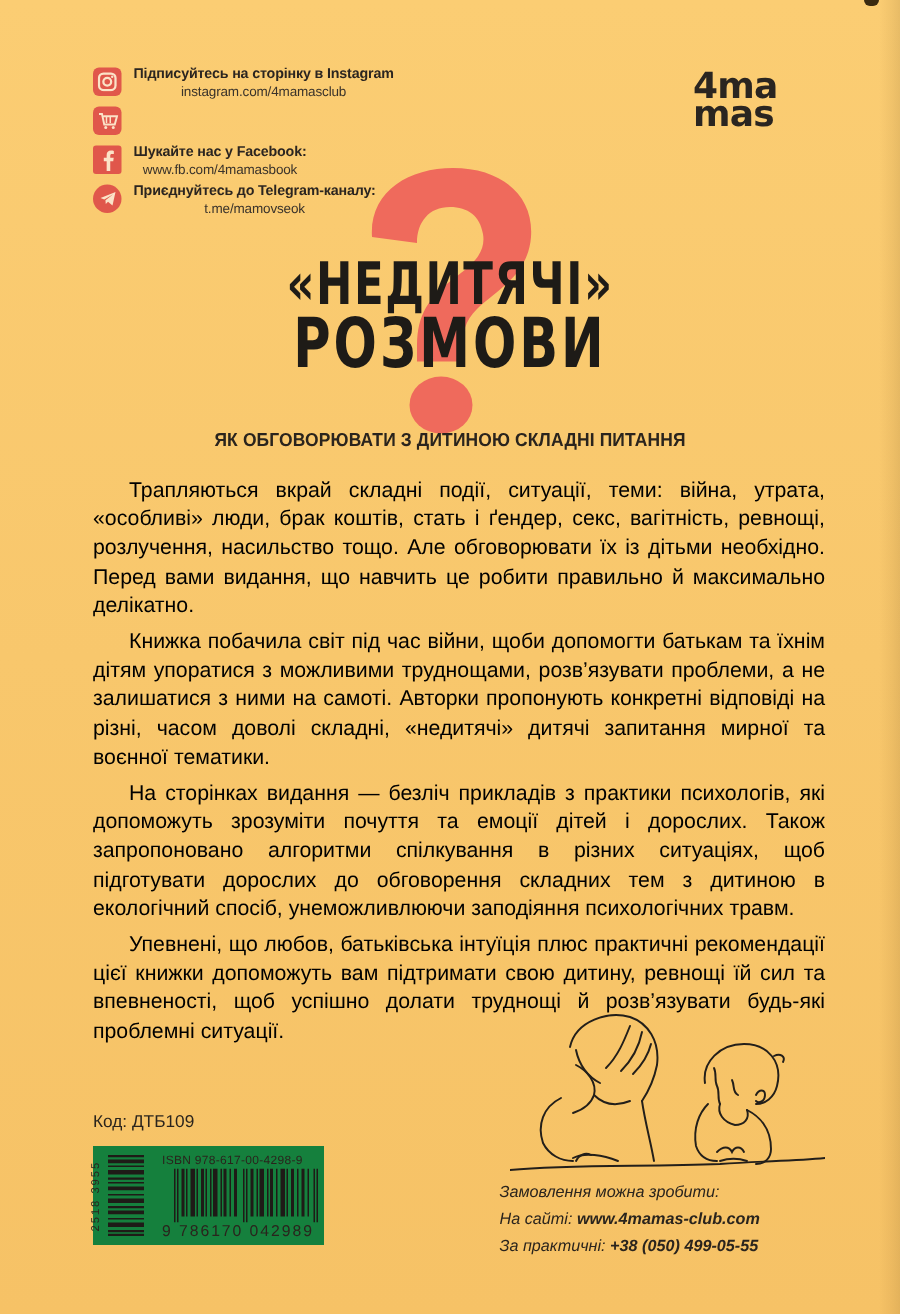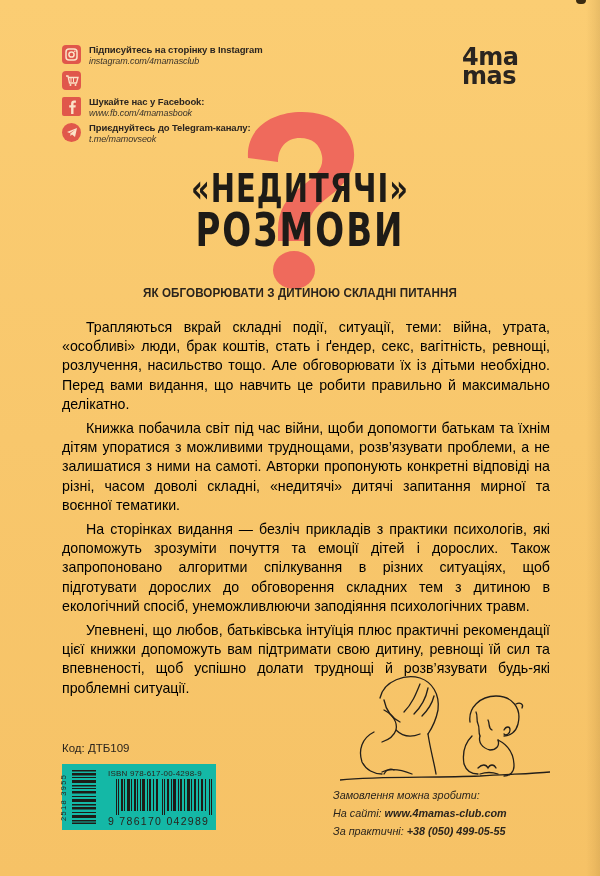--- a/index.html
+++ b/index.html
@@ -17,31 +17,31 @@
     .spine-shadow {
       position: absolute; right: 0; top: 0; width: 14px; height: 876px;
       background: linear-gradient(90deg, rgba(0,0,0,0) 0%, rgba(120,80,20,0.08) 60%, rgba(90,60,10,0.12) 100%);
     }
     .corner-dot {
       position: absolute; right: 14px; top: 0; width: 10px; height: 4px;
       background: #3a2a10; border-radius: 0 0 6px 6px;
     }
 
     
-    .social { position: absolute; left: 62px; top: 44px; width: 260px; }
+    .social { position: absolute; left: 62px; top: 44px; width: 260px; text-align: center; }
     .social-item { display: flex; align-items: flex-start; height: 26px; margin-bottom: 0; }
     .social-icon {
       width: 19px; height: 19px; background: #e0574b; border-radius: 4px;
       display: flex; align-items: center; justify-content: center;
       margin-right: 8px; flex-shrink: 0; margin-top: 1px;
     }
     .social-icon.round { border-radius: 50%; }
     .social-text { line-height: 11px; }
     .social-title { font-size: 9.5px; font-weight: bold; color: #2b2520; letter-spacing: -0.1px; display: block; }
-    .social-url { font-size: 9px; color: #3a332b; display: block; margin-top: 1px; letter-spacing: -0.1px; font-style: italic; }
+    .social-url { font-size: 9px; color: #3a332b; display: block; margin-top: 1px; letter-spacing: -0.1px; }
 
     
     .logo {
       position: absolute; left: 462px; top: 48px; width: 80px;
       font-family: "DejaVu Sans", sans-serif; font-weight: bold;
       font-size: 24px; line-height: 19px; color: #2a2520; letter-spacing: -0.5px;
     }
     .logo span { display: block; }
     .logo .l2 { padding-left: 0px; }
 
@@ -70,21 +70,21 @@
       text-align: justify;
     }
     .body-text p { margin: 0 0 5px 0; text-indent: 24px; }
 
     
     .code {
       position: absolute; left: 62px; top: 742px; font-size: 11.5px; color: #2a241d;
     }
     .barcode {
       position: absolute; left: 62px; top: 764px; width: 154px; height: 66px;
-      background: #14b8a6;
+      background: #15803d;
     }
     .barcode .small-bars { position: absolute; left: 6px; top: 6px; width: 28px; height: 54px; }
     .barcode .side-digits {
       position: absolute; left: -3px; top: 6px; width: 10px; height: 54px;
       font-size: 7.5px; color: #2a241d; writing-mode: vertical-rl; transform: rotate(180deg);
       letter-spacing: 1.3px; text-align: center;
     }
     .barcode .isbn { position: absolute; left: 46px; top: 5px; font-size: 8px; color: #2a241d; letter-spacing: 0.2px; }
     .barcode .main-bars { position: absolute; left: 54px; top: 15px; width: 96px; height: 36px; }
     .barcode .ean { position: absolute; left: 46px; top: 51px; font-size: 10.5px; color: #2a241d; letter-spacing: 1.3px; }

